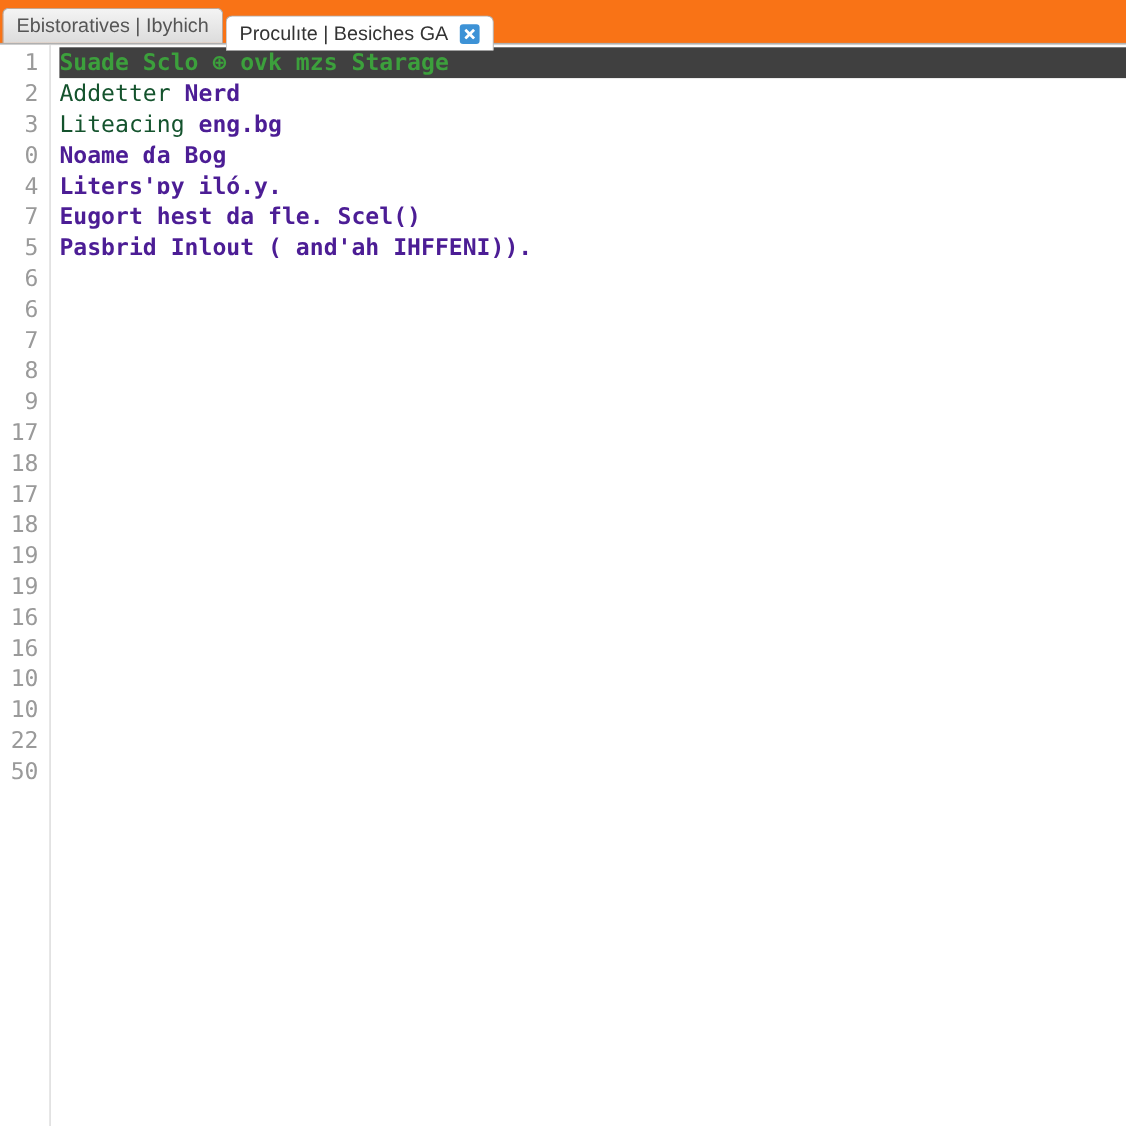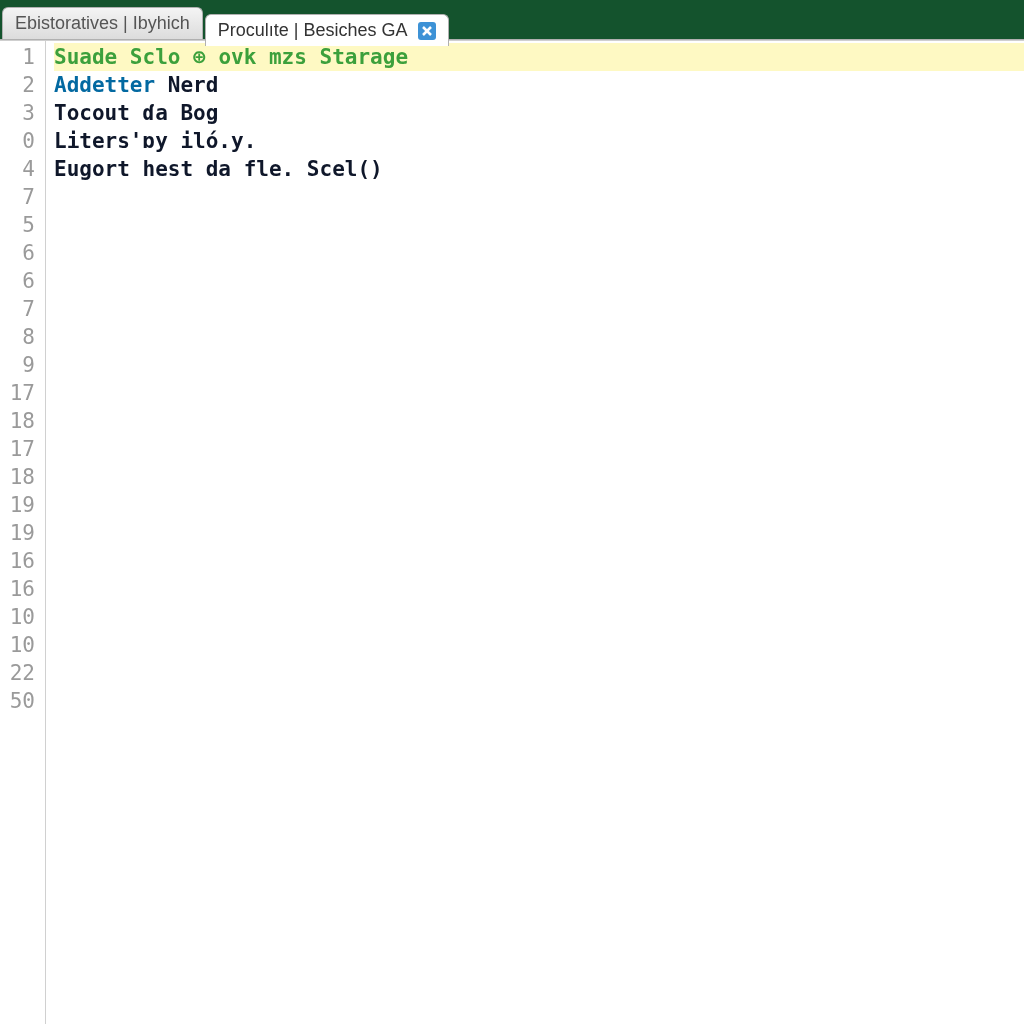--- a/index.html
+++ b/index.html
@@ -11,21 +11,21 @@
     overflow: hidden;
   }
   .app {
     width: 100%;
     height: 100%;
     display: flex;
     flex-direction: column;
   }
   .tabbar {
     height: 40px;
-    background: #14532d;
+    background: #f97316;
     display: flex;
     align-items: flex-end;
     padding-left: 2px;
     border-bottom: 1px solid #b0b0b0;
   }
   .tab {
     display: flex;
     align-items: center;
     height: 32px;
     padding: 0 12px;
@@ -92,25 +92,25 @@
     padding-left: 8px;
   }
   .code .line {
     font-size: 21px;
     line-height: 28px;
     white-space: pre;
     font-weight: 600;
     color: #2a2a2a;
   }
   .code .line.highlight {
-    background: #fef9c3;
+    background: #404040;
   }
   .tok-green { color: #3ca03c; font-weight: 700; }
-  .tok-blue  { color: #0369a1; font-weight: 700; }
-  .tok-plain { color: #0f172a; }
+  .tok-blue  { color: #14532d; font-weight: 400; }
+  .tok-plain { color: #4c1d95; }
 </style>
 </head>
 <body>
 
 <div class="app">
 
   <div class="tabbar">
     <div class="tab inactive">
       <span>Ebistoratives | Ibyhich</span>
     </div>
@@ -151,30 +151,32 @@
       <div class="ln">10</div>
       <div class="ln">10</div>
       <div class="ln">22</div>
       <div class="ln">50</div>
     </div>
 
     <div class="code">
       <div class="line highlight"><span class="tok-green">Suade Sclo </span><span class="tok-green">⊕</span><span class="tok-green"> ovk mzs Starage</span></div>
       <div class="line"><span class="tok-blue">Addetter</span><span class="tok-plain"> Nerd</span></div>
       <div class="line"><span class="tok-plain"></span></div>
+      <div class="line"><span class="tok-blue">Liteacing</span><span class="tok-plain"> eng.bg</span></div>
       <div class="line"><span class="tok-plain"></span></div>
       <div class="line"><span class="tok-plain"></span></div>
       <div class="line"><span class="tok-plain"></span></div>
-      <div class="line"><span class="tok-plain">Tocout ɗa Bog</span></div>
+      <div class="line"><span class="tok-plain">Noame ɗa Bog</span></div>
       <div class="line"><span class="tok-plain"></span></div>
       <div class="line"><span class="tok-plain">Liters'ɒy ilό.y.</span></div>
       <div class="line"><span class="tok-plain"></span></div>
       <div class="line"><span class="tok-plain"></span></div>
       <div class="line"><span class="tok-plain">Eugort hest da fle. Scel()</span></div>
       <div class="line"><span class="tok-plain"></span></div>
       <div class="line"><span class="tok-plain"></span></div>
+      <div class="line"><span class="tok-plain">Pasbrid Inlout ( and'ah IHFFENI)).</span></div>
       <div class="line"><span class="tok-plain"></span></div>
       <div class="line"><span class="tok-plain"></span></div>
       <div class="line"><span class="tok-plain"></span></div>
     </div>
 
   </div>
 </div>
 
 </body></html>

